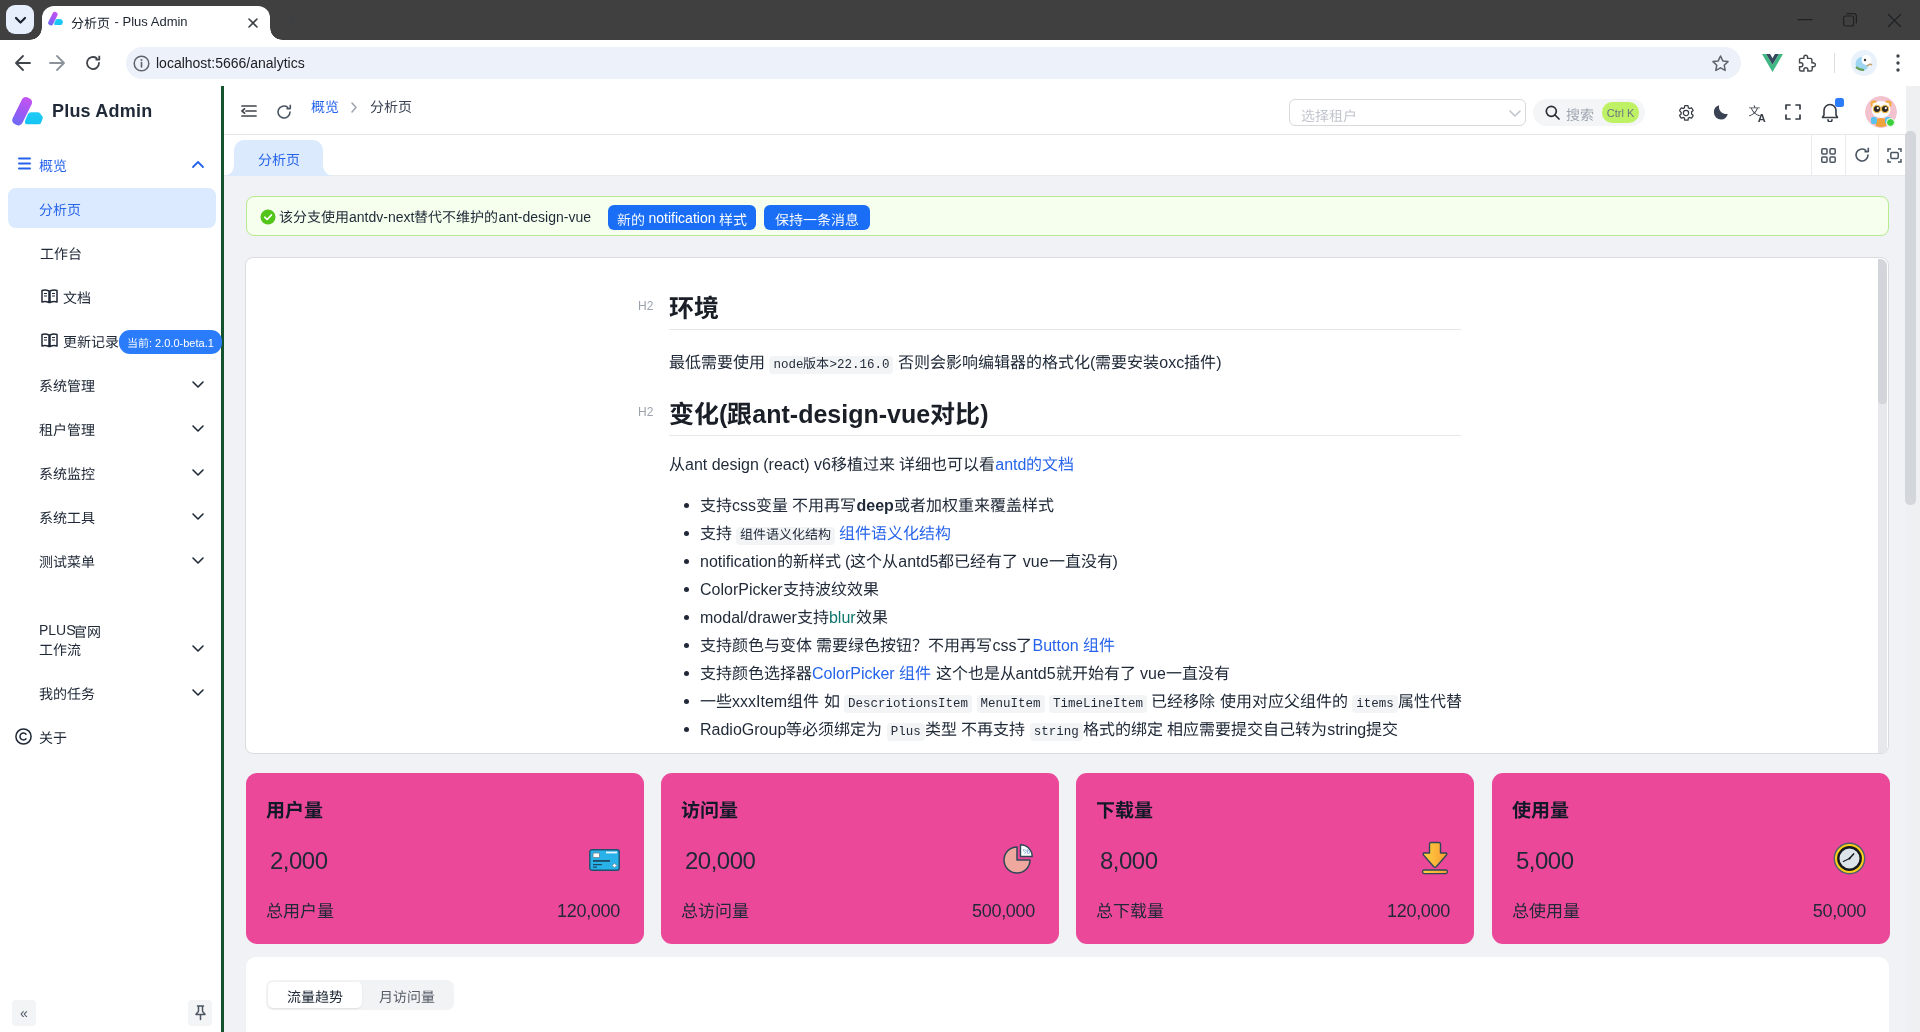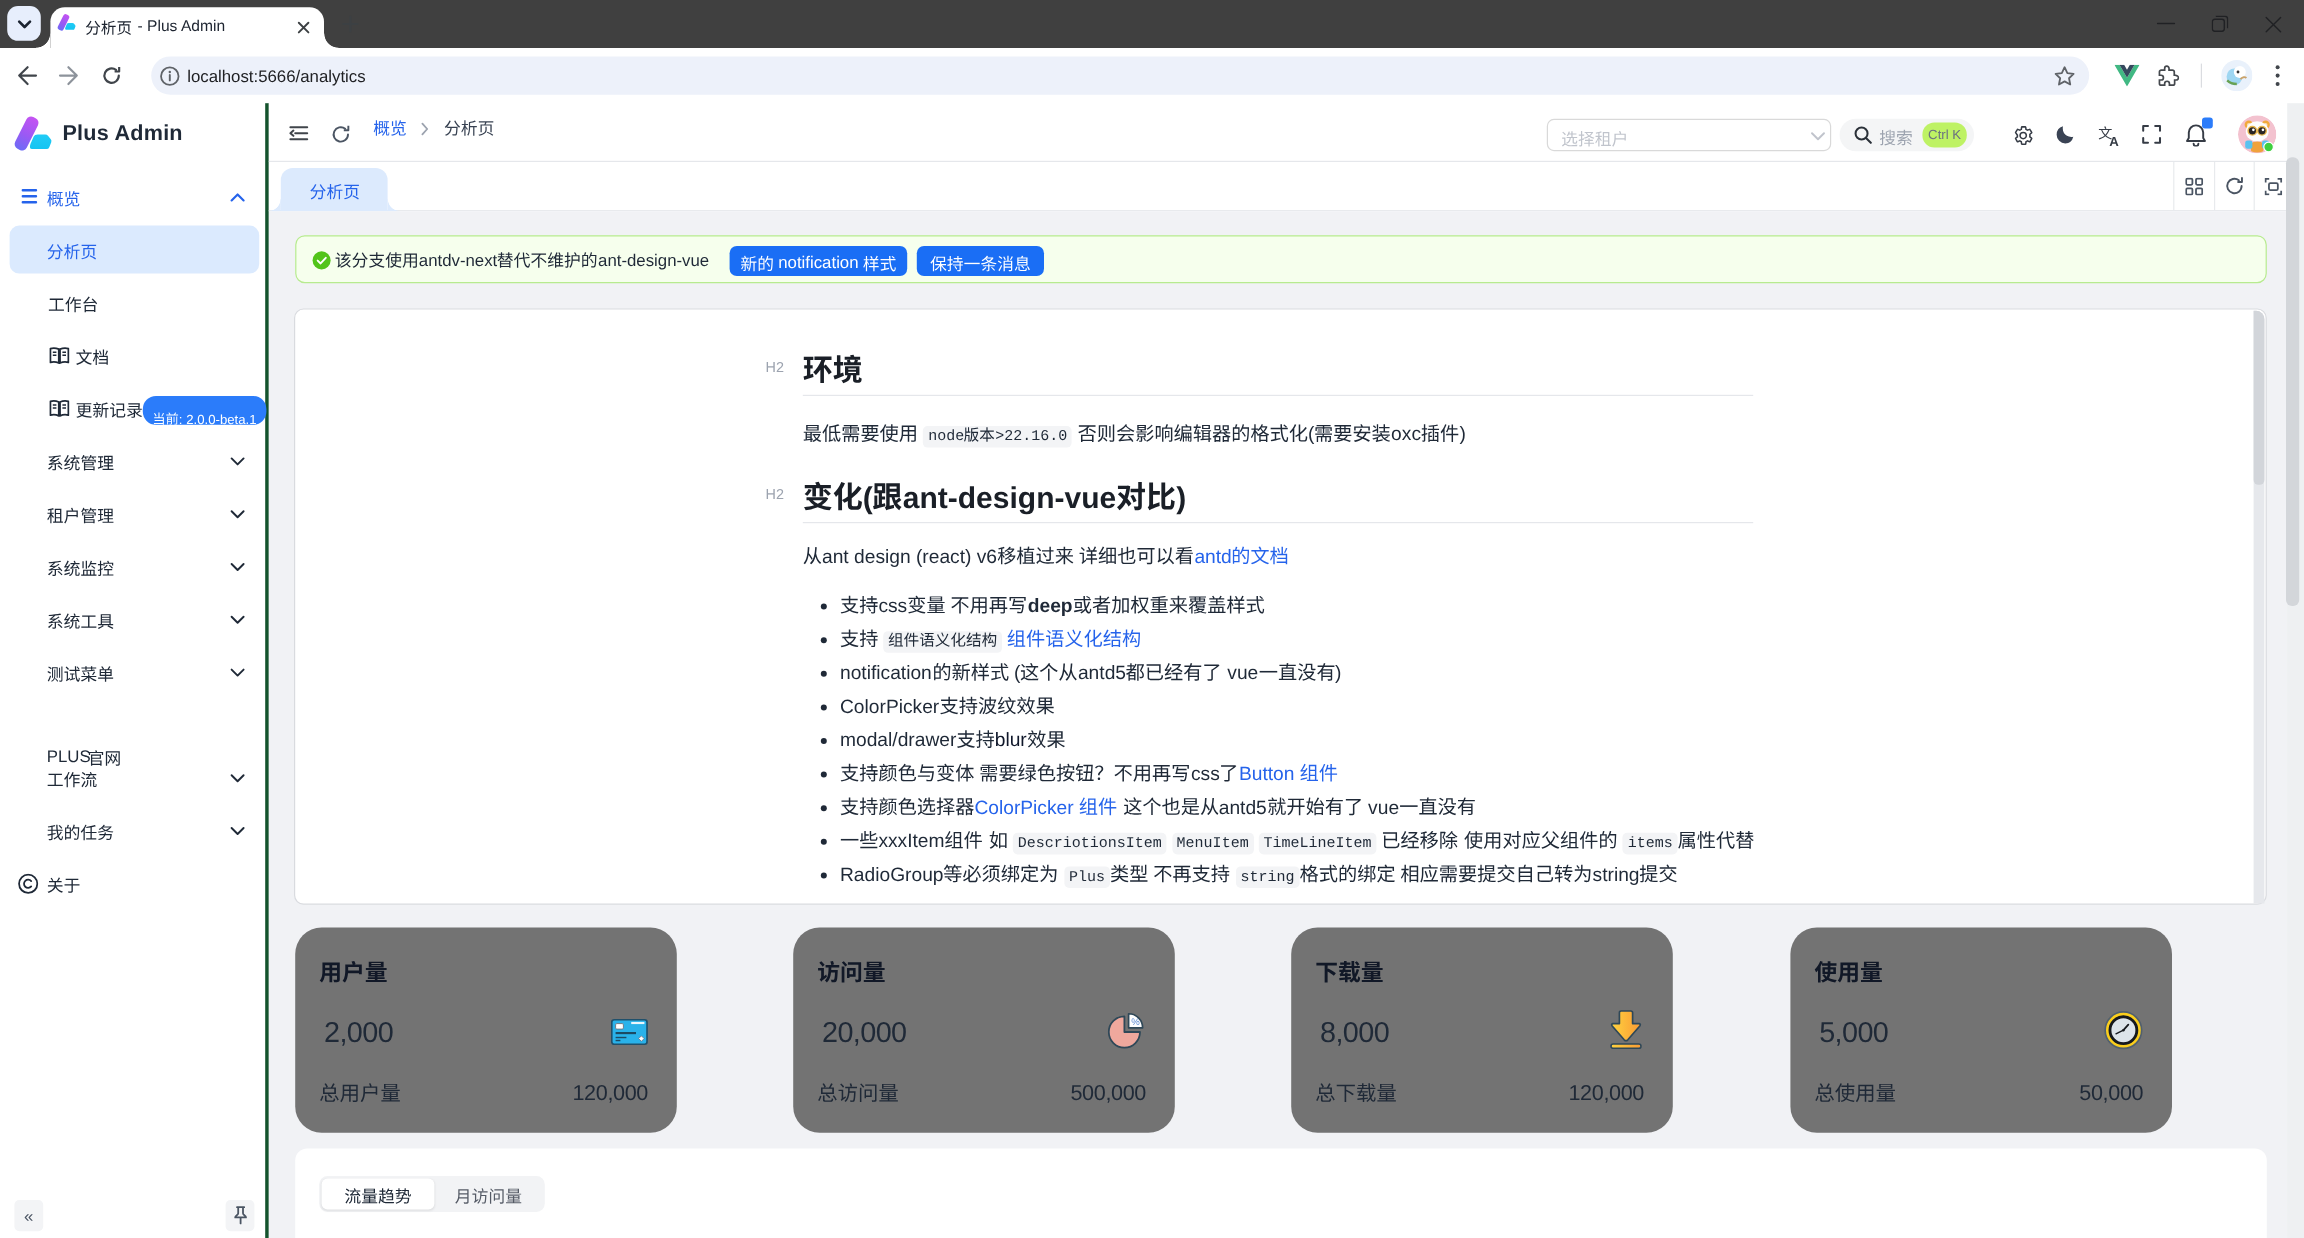--- a/index.html
+++ b/index.html
@@ -22,32 +22,32 @@
 #tabbar{left:224px;top:135px;width:1696px;height:41px;background:#fff;border-bottom:1px solid #e8eaed}
 #apptab{left:10px;top:5px;width:89px;height:36px;background:#dceafd;border-radius:10px 10px 0 0;display:flex;align-items:center;justify-content:center}
 #apptab .crv{width:10px;height:10px}
 #apptab .crv.l{left:-10px;background:radial-gradient(circle 10px at 0 0,rgba(0,0,0,0) 9.4px,#dceafd 10px)}
 #apptab .crv.r{right:-10px;background:radial-gradient(circle 10px at 100% 0,rgba(0,0,0,0) 9.4px,#dceafd 10px)}
 .tbcell{top:0;height:40px;border-left:1px solid #e8eaed;display:flex;align-items:center;justify-content:center}
 #content{left:224px;top:176px;width:1696px;height:856px;background:#f1f2f5}
 
 .mi{position:absolute;left:0;width:224px;height:40px}
 .mi .txt{position:absolute;top:13px;line-height:0}
-.badge{position:absolute;left:119px;top:-5px;height:21px;border-radius:11px;background:#2b7cfa;color:#fff;display:flex;padding:12px 8px;font-size:11px}
+.badge{position:absolute;left:119px;top:-5px;height:21px;border-radius:11px;background:#2b7cfa;color:#fff;display:flex;align-items:center;padding:12px 8px;font-size:11px}
 
 #alert{left:22px;top:20px;width:1643px;height:40px;background:#f6ffed;border:1px solid #b7eb8f;border-radius:8px}
 .abtn{position:absolute;top:8px;height:25px;border-radius:6px;background:#1a6ef5;color:#fff;display:flex;align-items:center;justify-content:center}
 
 #doc{left:21px;top:81px;width:1644px;height:497px;background:#fff;border:1px solid #d9dbdf;border-radius:8px}
 .h2lbl{position:absolute;left:-31px;top:7px;font-size:12px;color:#9ca3af}
 .mdline{position:absolute;left:423px;width:792px;height:28px;line-height:28px;white-space:nowrap}
 code{font-family:"Liberation Mono",monospace;font-size:12.5px;background:#f3f4f6;border-radius:4px;padding:2px 4px;color:#1f2937}
 .dot{position:absolute;left:15px;top:11px;width:5px;height:5px;border-radius:50%;background:#1f2937}
 
-.scard{top:597px;width:318px;height:171px;background:#737373;border-radius:22px}
+.scard{top:597px;width:398px;height:171px;background:#ec4899;border-radius:11px}
 .snum{position:absolute;left:24px;top:74px;font-size:24px;letter-spacing:-0.5px;color:#1f2937}
 .sval{position:absolute;right:24px;top:128px;font-size:18px;letter-spacing:-0.3px;color:#1f2937}
 
 #bcard{left:22px;top:781px;width:1643px;height:75px;background:#fff;border-radius:10px 10px 0 0}
 #segm{left:20px;top:23px;width:188px;height:30px;background:#f2f3f5;border-radius:7px}
 #seg1{left:2px;top:2px;width:94px;height:26px;background:#fff;border-radius:5px;box-shadow:0 1px 2px rgba(0,0,0,.08);display:flex;align-items:center;justify-content:center}
 #seg2{left:96px;top:0;width:90px;height:30px;display:flex;align-items:center;justify-content:center}
 
 #sbtrack{left:1906px;top:86px;width:14px;height:946px;background:#eef0f2}
 #sbthumb{left:1905px;top:131px;width:11px;height:374px;border-radius:5px;background:#d3d6da}
@@ -718,21 +718,21 @@
               <use href="#q124" x="3000"></use>
               <use href="#q125" x="4000"></use>
               <use href="#q126" x="5000"></use>
             </g>
           </svg></span></div>
       <div class="mdline" style="top:346px"><span class="dot"></span><span style="margin-left:31px"><span style="font-size:16px;color:#1f2937;">modal/drawer</span><svg width="32" height="16" style="overflow:visible;fill:#1f2937;">
             <g transform="translate(0,16) scale(0.016,-0.016)">
               <use href="#q43"></use>
               <use href="#q54" x="1000"></use>
             </g>
-          </svg><span style="font-size:16px;color:#0f172a;margin-top:44px;">blur</span><svg width="32" height="16" style="overflow:visible;fill:#1f2937;">
+          </svg><span style="font-size:16px;color:#0f766e;margin-top:44px;">blur</span><svg width="32" height="16" style="overflow:visible;fill:#1f2937;">
             <g transform="translate(0,16) scale(0.016,-0.016)">
               <use href="#q125"></use>
               <use href="#q126" x="1000"></use>
             </g>
           </svg></span></div>
       <div class="mdline" style="top:374px"><span class="dot"></span><span style="margin-left:31px"><svg width="112" height="16" style="overflow:visible;fill:#1f2937;">
             <g transform="translate(0,16) scale(0.016,-0.016)">
               <use href="#q43"></use>
               <use href="#q54" x="1000"></use>
               <use href="#q127" x="2000"></use>

